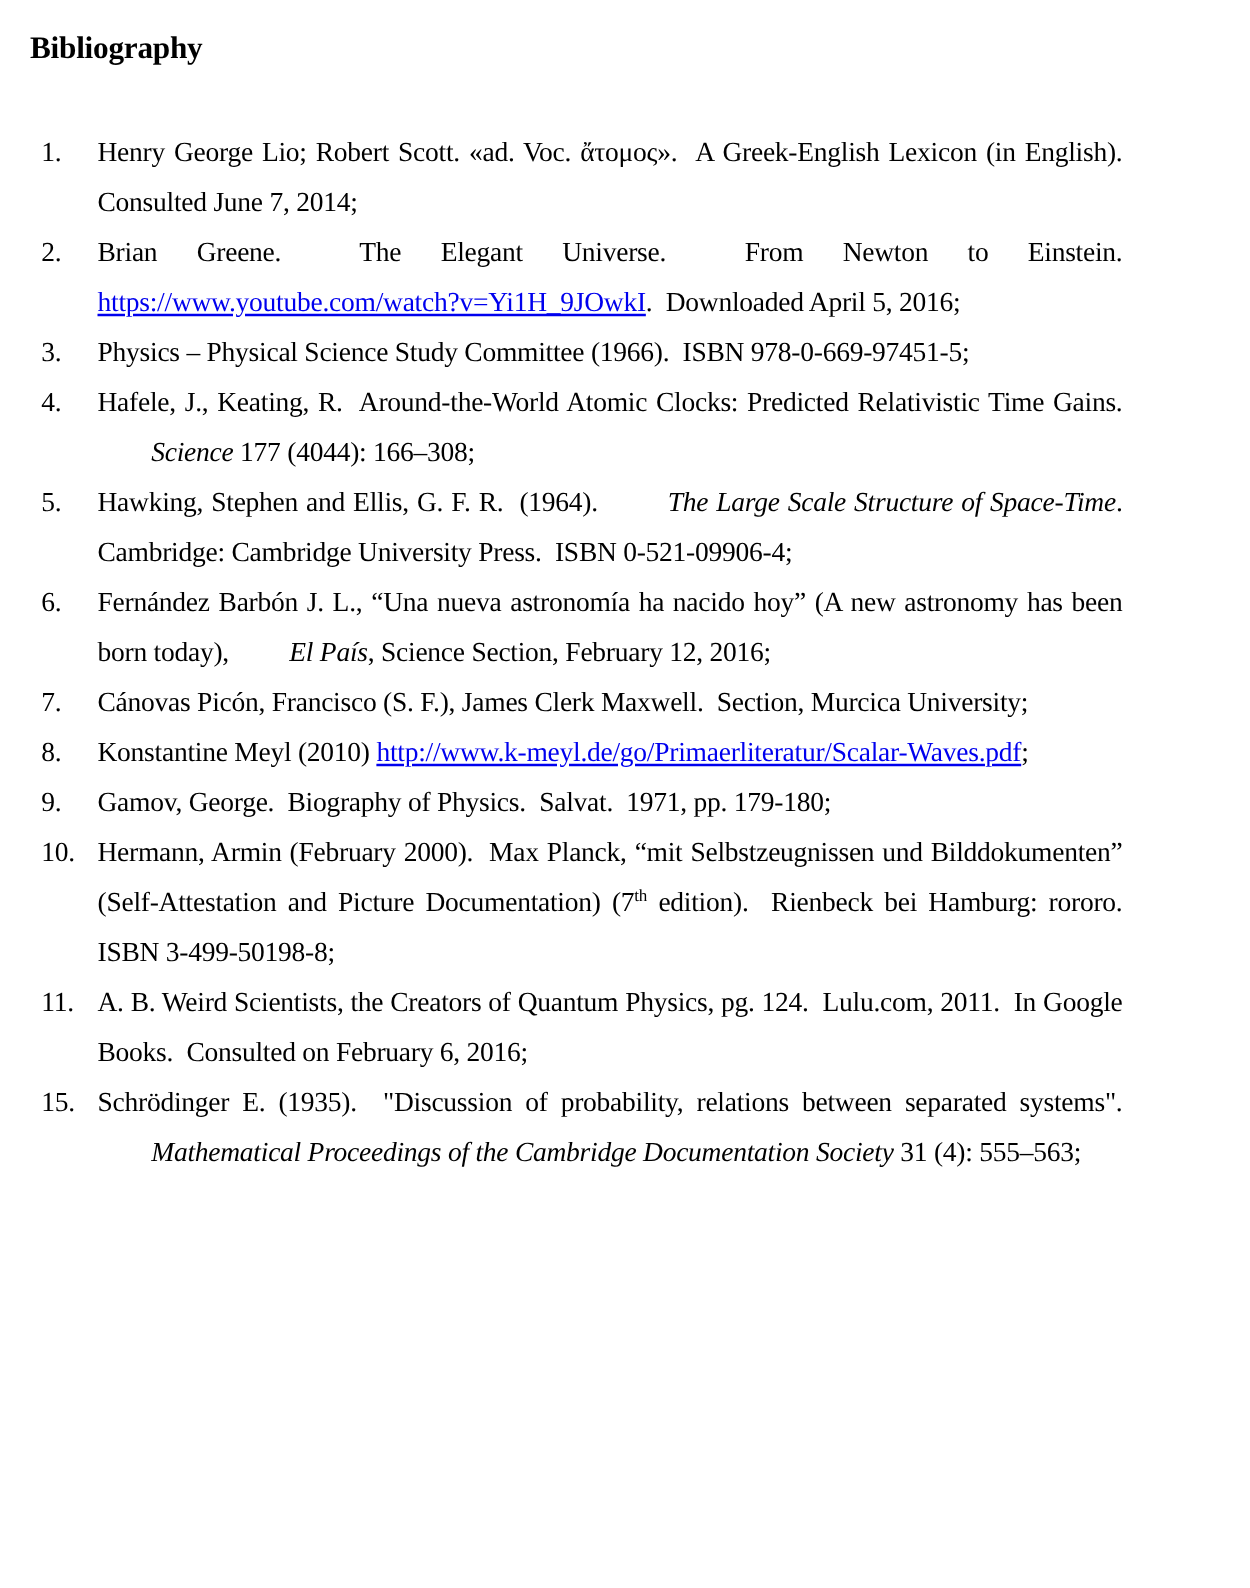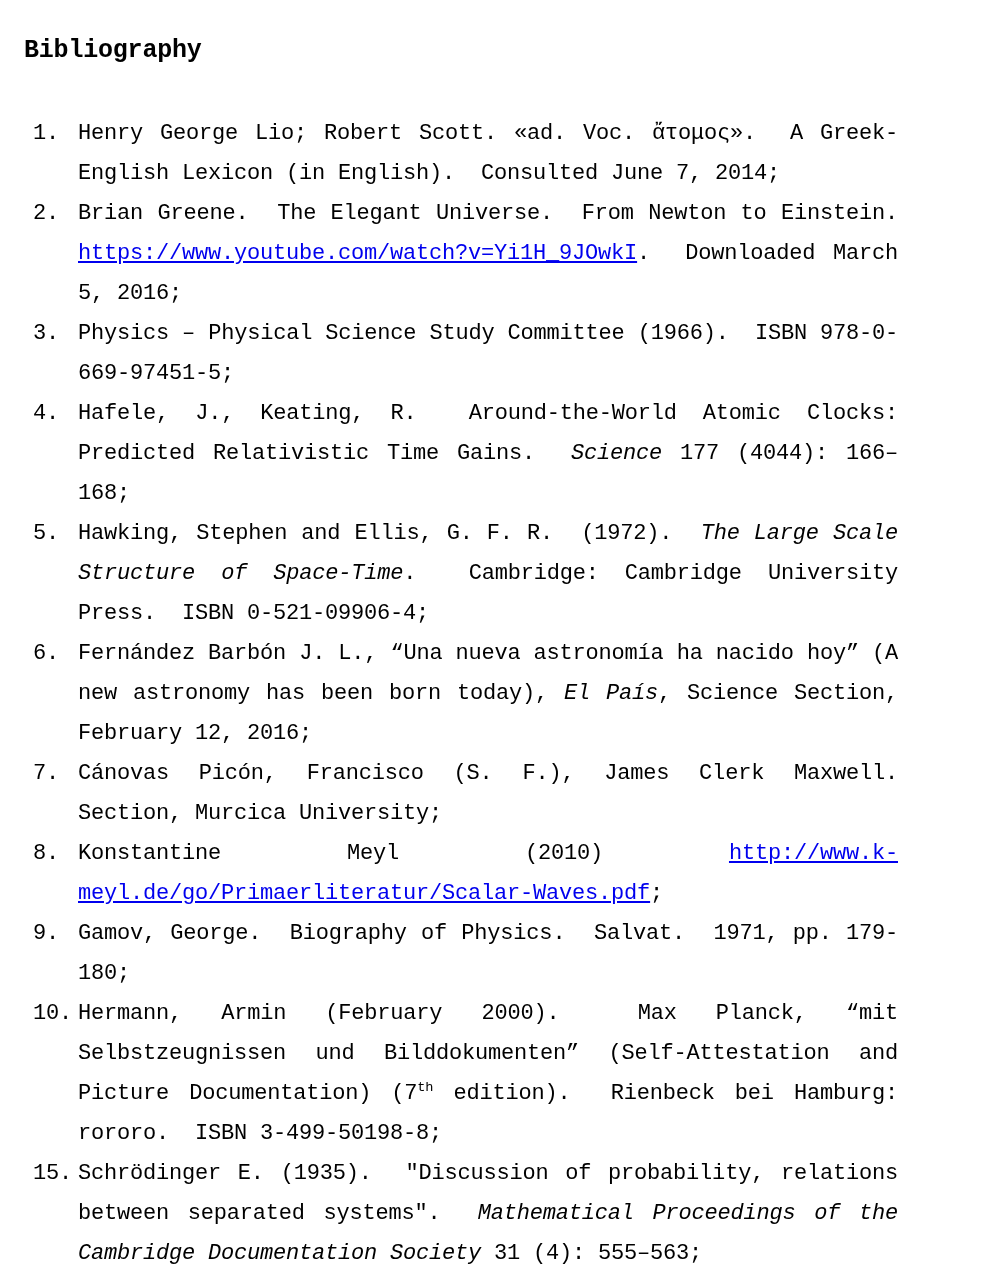--- a/index.html
+++ b/index.html
@@ -7,22 +7,22 @@
     padding: 0;
     background: #ffffff;
   }
   .page {
     position: relative;
     width: 928px;
     height: 1270px;
     box-sizing: border-box;
     background: #ffffff;
     color: var(--text, #000000);
-    font-family: Liberation Mono, monospace;
-    padding: 36px 30px 20px 24px;
+    font-family: Liberation Serif, serif;
+    padding: 24px 30px 20px 24px;
     overflow: hidden;
   }
   .title {
     font-size: 25px;
     line-height: 30px;
     font-weight: 700;
     margin: 0;
     letter-spacing: -0.2px;
   }
   .bib-list {
@@ -47,52 +47,53 @@
     text-align: justify;
     white-space: pre-wrap;
     overflow-wrap: break-word;
   }
   .entry-body a {
     color: var(--link, #0000EE);
     text-decoration: underline;
   }
   .entry-body i {
     font-style: italic;
+    margin-left: 43px;
   }
   .entry-body sup {
     font-size: 0.62em;
     line-height: 0;
     vertical-align: super;
   }
 </style>
 </head>
 <body>
 
 <div class="page" style="--text: #000000; --link: #0000EE; background: rgb(255, 255, 255);">
   <h1 class="title">Bibliography</h1>
   <ol class="bib-list">
       <li class="entry">
         <span class="entry-num">1.</span>
         <span class="entry-body"><span>Henry George Lio; Robert Scott. «ad. Voc. ἄτομος».  A Greek-English Lexicon (in English).  Consulted June 7, 2014;</span></span>
       </li>
       <li class="entry">
         <span class="entry-num">2.</span>
-        <span class="entry-body"><span>Brian Greene.  The Elegant Universe.  From Newton to Einstein. </span><a href="#">https://www.youtube.com/watch?v=Yi1H_9JOwkI</a><span>.  Downloaded March 5, 2016;</span></span>
+        <span class="entry-body"><span>Brian Greene.  The Elegant Universe.  From Newton to Einstein. </span><a href="#">https://www.youtube.com/watch?v=Yi1H_9JOwkI</a><span>.  Downloaded April 5, 2016;</span></span>
       </li>
       <li class="entry">
         <span class="entry-num">3.</span>
         <span class="entry-body"><span>Physics – Physical Science Study Committee (1966).  ISBN 978-0-669-97451-5;</span></span>
       </li>
       <li class="entry">
         <span class="entry-num">4.</span>
-        <span class="entry-body"><span>Hafele, J., Keating, R.  Around-the-World Atomic Clocks: Predicted Relativistic Time Gains.  </span><i>Science</i><span> 177 (4044): 166–168;</span></span>
+        <span class="entry-body"><span>Hafele, J., Keating, R.  Around-the-World Atomic Clocks: Predicted Relativistic Time Gains.  </span><i>Science</i><span> 177 (4044): 166–308;</span></span>
       </li>
       <li class="entry">
         <span class="entry-num">5.</span>
-        <span class="entry-body"><span>Hawking, Stephen and Ellis, G. F. R.  (1972).  </span><i>The Large Scale Structure of Space-Time</i><span>.  Cambridge: Cambridge University Press.  ISBN 0-521-09906-4;</span></span>
+        <span class="entry-body"><span>Hawking, Stephen and Ellis, G. F. R.  (1964).  </span><i>The Large Scale Structure of Space-Time</i><span>.  Cambridge: Cambridge University Press.  ISBN 0-521-09906-4;</span></span>
       </li>
       <li class="entry">
         <span class="entry-num">6.</span>
         <span class="entry-body"><span>Fernández Barbón J. L., “Una nueva astronomía ha nacido hoy” (A new astronomy has been born today), </span><i>El País</i><span>, Science Section, February 12, 2016;</span><br></span>
       </li>
       <li class="entry">
         <span class="entry-num">7.</span>
         <span class="entry-body"><span>Cánovas Picón, Francisco (S. F.), James Clerk Maxwell.  Section, Murcica University;</span></span>
       </li>
       <li class="entry">
@@ -101,17 +102,21 @@
       </li>
       <li class="entry">
         <span class="entry-num">9.</span>
         <span class="entry-body"><span>Gamov, George.  Biography of Physics.  Salvat.  1971, pp. 179-180;</span></span>
       </li>
       <li class="entry">
         <span class="entry-num">10.</span>
         <span class="entry-body"><span>Hermann, Armin (February 2000).  Max Planck, “mit Selbstzeugnissen und Bilddokumenten” (Self-Attestation and Picture Documentation) (7</span><sup>th</sup><span> edition).  Rienbeck bei Hamburg: rororo.  ISBN 3-499-50198-8;</span></span>
       </li>
       <li class="entry">
+        <span class="entry-num">11.</span>
+        <span class="entry-body"><span>A. B. Weird Scientists, the Creators of Quantum Physics, pg. 124.  Lulu.com, 2011.  In Google Books.  Consulted on February 6, 2016;</span></span>
+      </li>
+      <li class="entry">
         <span class="entry-num">15.</span>
         <span class="entry-body"><span>Schrödinger E. (1935).  "Discussion of probability, relations between separated systems".  </span><i>Mathematical Proceedings of the Cambridge Documentation Society</i><span> 31 (4): 555–563;</span></span>
       </li>
     </ol>
 </div>
 
 </body></html>

